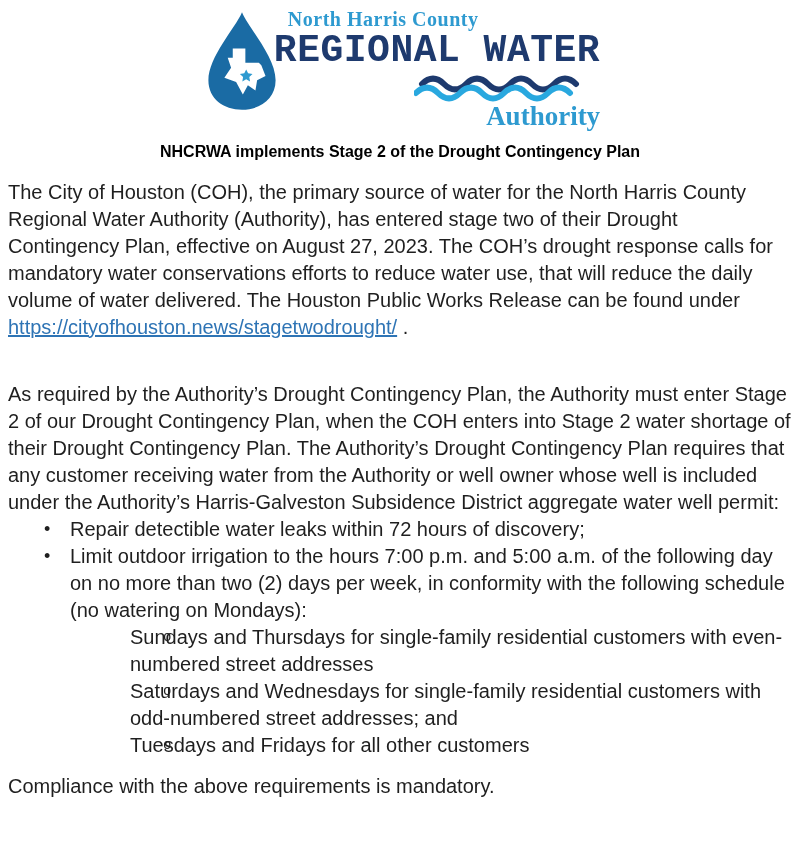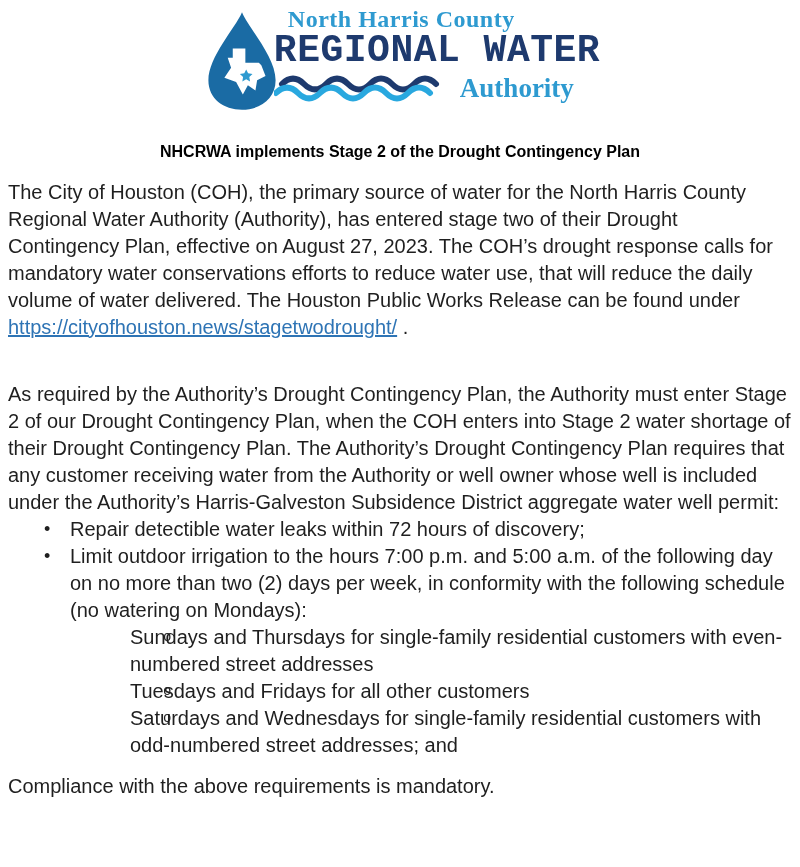--- a/index.html
+++ b/index.html
@@ -31,39 +31,40 @@
     justify-content: center;
     align-items: flex-start;
     height: 110px;
   }
   .logo-inner { display: flex; align-items: flex-start; }
   .drop-svg { width: 84px; height: 106px; flex: 0 0 auto; margin-top: 2px; }
   .logo-text { margin-left: -10px; display: flex; flex-direction: column; }
   .logo-line1 {
     font-family: "Liberation Serif", serif;
     font-weight: bold;
-    font-size: 24px;
+    font-size: 20px;
     line-height: 26px;
     color: var(--light-blue);
     letter-spacing: 0.5px;
     padding-left: 14px;
   }
   .logo-line2 {
     font-family: Liberation Mono, monospace;
     font-weight: bold;
     font-size: 38px;
     line-height: 38px;
     color: var(--navy);
     letter-spacing: 0.5px;
     white-space: nowrap;
   }
   .logo-row3 {
     display: flex;
     align-items: flex-end;
     margin-top: 2px;
+    flex-direction: column;
   }
   .waves-svg { width: 178px; height: 30px; margin-right: 8px; }
   .logo-line3 {
     font-family: "Liberation Serif", serif;
     font-weight: bold;
     font-size: 27px;
     line-height: 28px;
     color: var(--light-blue);
   }
 
@@ -145,21 +146,21 @@
   <p class="body-text intro-para"><span>The City of Houston (COH), the primary source of water for the North Harris County Regional Water Authority (Authority), has entered stage two of their Drought Contingency Plan, effective on August 27, 2023.  The COH’s drought response calls for mandatory water conservations efforts to reduce water use, that will reduce the daily volume of water delivered.  The Houston Public Works Release can be found under </span><a class="link">https://cityofhouston.news/stagetwodrought/</a><span> .</span></p>
 
   <p class="body-text req-para">As required by the Authority’s Drought Contingency Plan, the Authority must enter Stage 2 of our Drought Contingency Plan, when the COH enters into Stage 2 water shortage of their Drought Contingency Plan.  The Authority’s Drought Contingency Plan requires that any customer receiving water from the Authority or well owner whose well is included under the Authority’s Harris-Galveston Subsidence District aggregate water well permit:</p>
 
   <ul class="req-list body-text">
     <li><span>Repair detectible water leaks within 72 hours of discovery;</span></li>
     <li>
       <span>Limit outdoor irrigation to the hours 7:00 p.m. and 5:00 a.m. of the following day on no more than two (2) days per week, in conformity with the following schedule (no watering on Mondays):</span>
       <ul class="sub-list">
         <li>Sundays and Thursdays for single-family residential customers with even-numbered street addresses</li>
+        <li>Saturdays and Wednesdays for single-family residential customers with odd-numbered street addresses; and</li>
         <li>Tuesdays and Fridays for all other customers</li>
-        <li>Saturdays and Wednesdays for single-family residential customers with odd-numbered street addresses; and</li>
       </ul>
     </li>
   </ul>
 
   <p class="body-text closing-para">Compliance with the above requirements is mandatory.</p>
 
 </div>
 
 </body></html>

